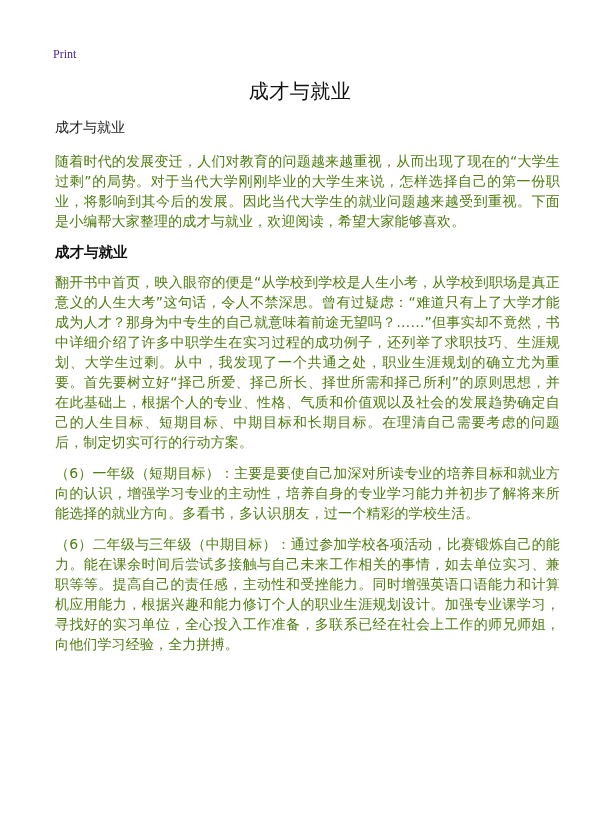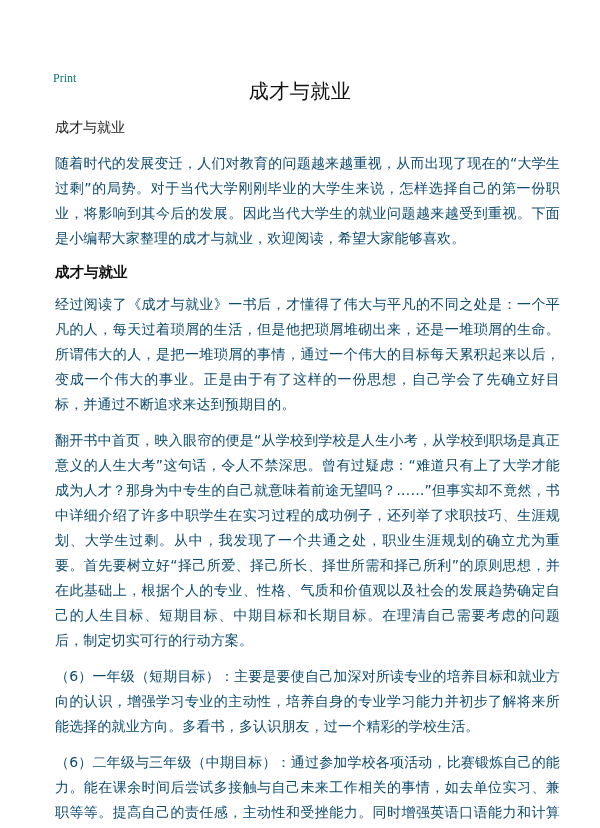--- a/index.html
+++ b/index.html
@@ -1,35 +1,34 @@
 <!DOCTYPE html>
 <html><head>
   <meta charset="utf-8">
   <style>
     html, body { margin: 0; padding: 0; background: #ffffff; }
     body { width: 600px; height: 828px; overflow: hidden; position: relative;
            font-family: "DejaVu Sans", "Liberation Sans", sans-serif; color: #1a1a1a; }
     .print-label { position: absolute; left: 53px; top: 47px; font-family: "Liberation Serif", "DejaVu Serif", serif;
-                   font-size: 12px; color: #0f766e; margin-top: 24px; }
+                   font-size: 12px; color: #4c1d95; }
     .doc-title { position: absolute; left: 0; width: 600px; top: 78px; text-align: center;
                  font-size: 20px; color: #111; letter-spacing: 0.5px; }
     .content { position: absolute; left: 55px; width: 505px; top: 118px; }
     .subtitle { font-size: 14px; color: #222; margin: 0 0 14px 0; line-height: 19px; }
-    .para { font-size: 14px; line-height: 25px; margin: 0 0 11px 0; color: #0c4a6e;
+    .para { font-size: 14px; line-height: 20px; margin: 0 0 11px 0; color: #4d7c0f;
             letter-spacing: 0.15px; text-align: justify; }
     .section-heading { font-size: 14.5px; font-weight: bold; margin: 4px 0 10px 0; line-height: 20px; color: #111; }
   </style>
 </head>
 <body>
 
 <div class="print-label">Print</div>
 
 <div class="doc-title">成才与就业</div>
 
 <div class="content">
   <p class="subtitle">成才与就业</p>
   <p class="para">随着时代的发展变迁，人们对教育的问题越来越重视，从而出现了现在的“大学生过剩”的局势。对于当代大学刚刚毕业的大学生来说，怎样选择自己的第一份职业，将影响到其今后的发展。因此当代大学生的就业问题越来越受到重视。下面是小编帮大家整理的成才与就业，欢迎阅读，希望大家能够喜欢。</p>
   <div class="section-heading">成才与就业</div>
-  <p class="para">经过阅读了《成才与就业》一书后，才懂得了伟大与平凡的不同之处是：一个平凡的人，每天过着琐屑的生活，但是他把琐屑堆砌出来，还是一堆琐屑的生命。所谓伟大的人，是把一堆琐屑的事情，通过一个伟大的目标每天累积起来以后，变成一个伟大的事业。正是由于有了这样的一份思想，自己学会了先确立好目标，并通过不断追求来达到预期目的。</p>
   <p class="para">翻开书中首页，映入眼帘的便是“从学校到学校是人生小考，从学校到职场是真正意义的人生大考”这句话，令人不禁深思。曾有过疑虑：“难道只有上了大学才能成为人才？那身为中专生的自己就意味着前途无望吗？……”但事实却不竟然，书中详细介绍了许多中职学生在实习过程的成功例子，还列举了求职技巧、生涯规划、大学生过剩。从中，我发现了一个共通之处，职业生涯规划的确立尤为重要。首先要树立好“择己所爱、择己所长、择世所需和择己所利”的原则思想，并在此基础上，根据个人的专业、性格、气质和价值观以及社会的发展趋势确定自己的人生目标、短期目标、中期目标和长期目标。在理清自己需要考虑的问题后，制定切实可行的行动方案。</p>
   <p class="para">（6）一年级（短期目标）：主要是要使自己加深对所读专业的培养目标和就业方向的认识，增强学习专业的主动性，培养自身的专业学习能力并初步了解将来所能选择的就业方向。多看书，多认识朋友，过一个精彩的学校生活。</p>
   <p class="para">（6）二年级与三年级（中期目标）：通过参加学校各项活动，比赛锻炼自己的能力。能在课余时间后尝试多接触与自己未来工作相关的事情，如去单位实习、兼职等等。提高自己的责任感，主动性和受挫能力。同时增强英语口语能力和计算机应用能力，根据兴趣和能力修订个人的职业生涯规划设计。加强专业课学习，寻找好的实习单位，全心投入工作准备，多联系已经在社会上工作的师兄师姐，向他们学习经验，全力拼搏。</p>
 </div>
 
 </body></html>

